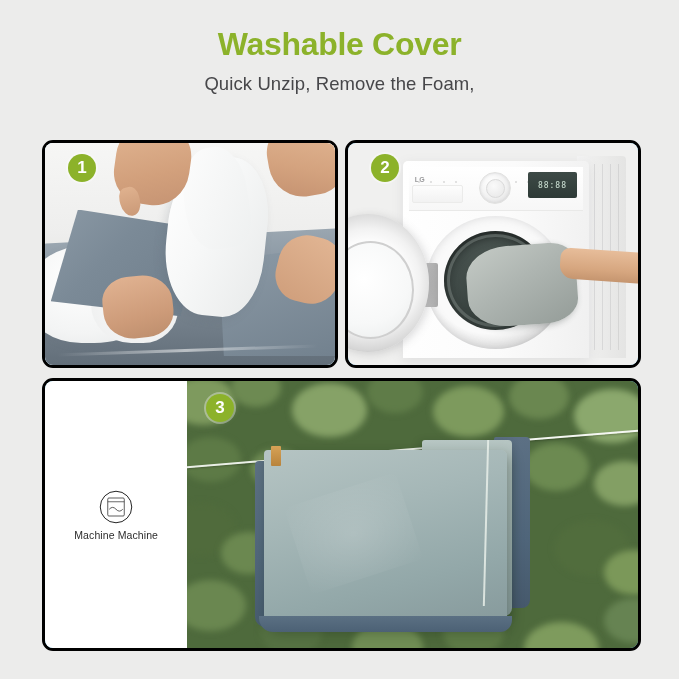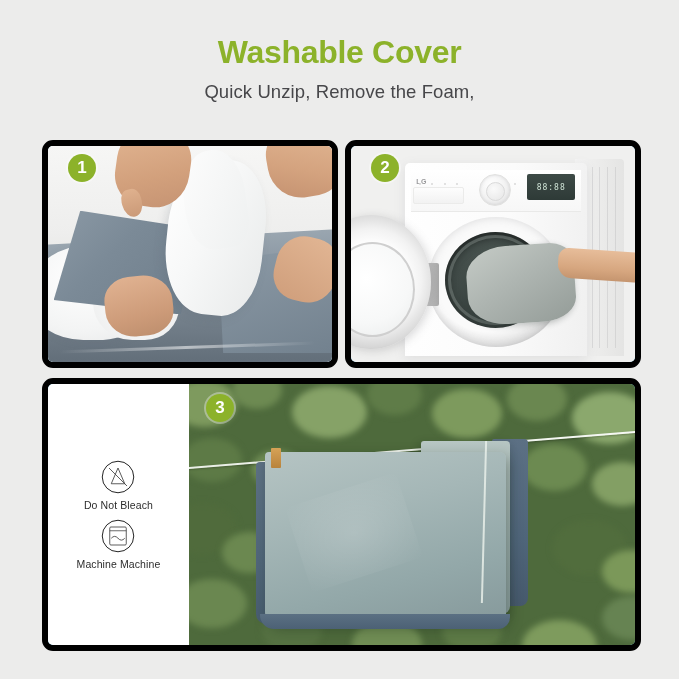--- a/index.html
+++ b/index.html
@@ -15,21 +15,21 @@
     position: relative;
   }
 
   
   .header {
     position: absolute;
     left: 0;
     top: 0;
     width: 679px;
     text-align: center;
-    padding-top: 34px;
+    padding-top: 26px;
   }
   .title {
     font-size: 32px;
     font-weight: bold;
     color: #8cb22a;
     letter-spacing: -0.3px;
     line-height: 1.15;
     margin: 0 0 8px 0;
   }
   .subtitle-line {
@@ -37,21 +37,21 @@
     color: #47474a;
     line-height: 1.42;
     letter-spacing: 0.1px;
   }
 
   
   .panel {
     position: absolute;
     background: #7dd3fc;
     border-radius: 11px;
-    border: 6px solid #000000;
+    border: 3px solid #000000;
     box-sizing: border-box;
     overflow: hidden;
   }
   #panel-1 { left: 42px;  top: 140px; width: 296px; height: 228px; }
   #panel-2 { left: 345px; top: 140px; width: 296px; height: 228px; }
   #panel-3 { left: 42px;  top: 378px; width: 599px; height: 273px; }
 
   
   .badge {
     position: absolute;
@@ -425,28 +425,20 @@
     <div class="p2-fabric"></div>
     <div class="p2-arm"></div>
   </div>
 </div>
 <div class="badge" id="badge-2">2</div>
 
 <div class="panel" id="panel-3">
 
   <div class="p3-left">
 
-    <div class="care-item">
-      <svg class="care-icon" viewBox="0 0 48 48">
-        <circle cx="24" cy="24" r="21" fill="none" stroke="#1f1f1f" stroke-width="1.3"></circle>
-        <path d="M24 12 L33 33 L15 33 Z" fill="none" stroke="#3a3a3a" stroke-width="1.1"></path>
-        <line x1="12" y1="12" x2="36" y2="36" stroke="#3a3a3a" stroke-width="1.1"></line>
-      </svg>
-      <div class="care-label">Do Not Bleach</div>
-    </div>
 
 
     <div class="care-item">
       <svg class="care-icon" viewBox="0 0 48 48">
         <circle cx="24" cy="24" r="21" fill="none" stroke="#1f1f1f" stroke-width="1.3"></circle>
         <rect x="13" y="12" width="22" height="24" rx="1.5" fill="none" stroke="#3a3a3a" stroke-width="1.1"></rect>
         <line x1="13" y1="17" x2="35" y2="17" stroke="#3a3a3a" stroke-width="1"></line>
         <path d="M15 27 q4.5 -5 9 0 t9 0" fill="none" stroke="#3a3a3a" stroke-width="1.1"></path>
       </svg>
       <div class="care-label">Machine Machine</div>

